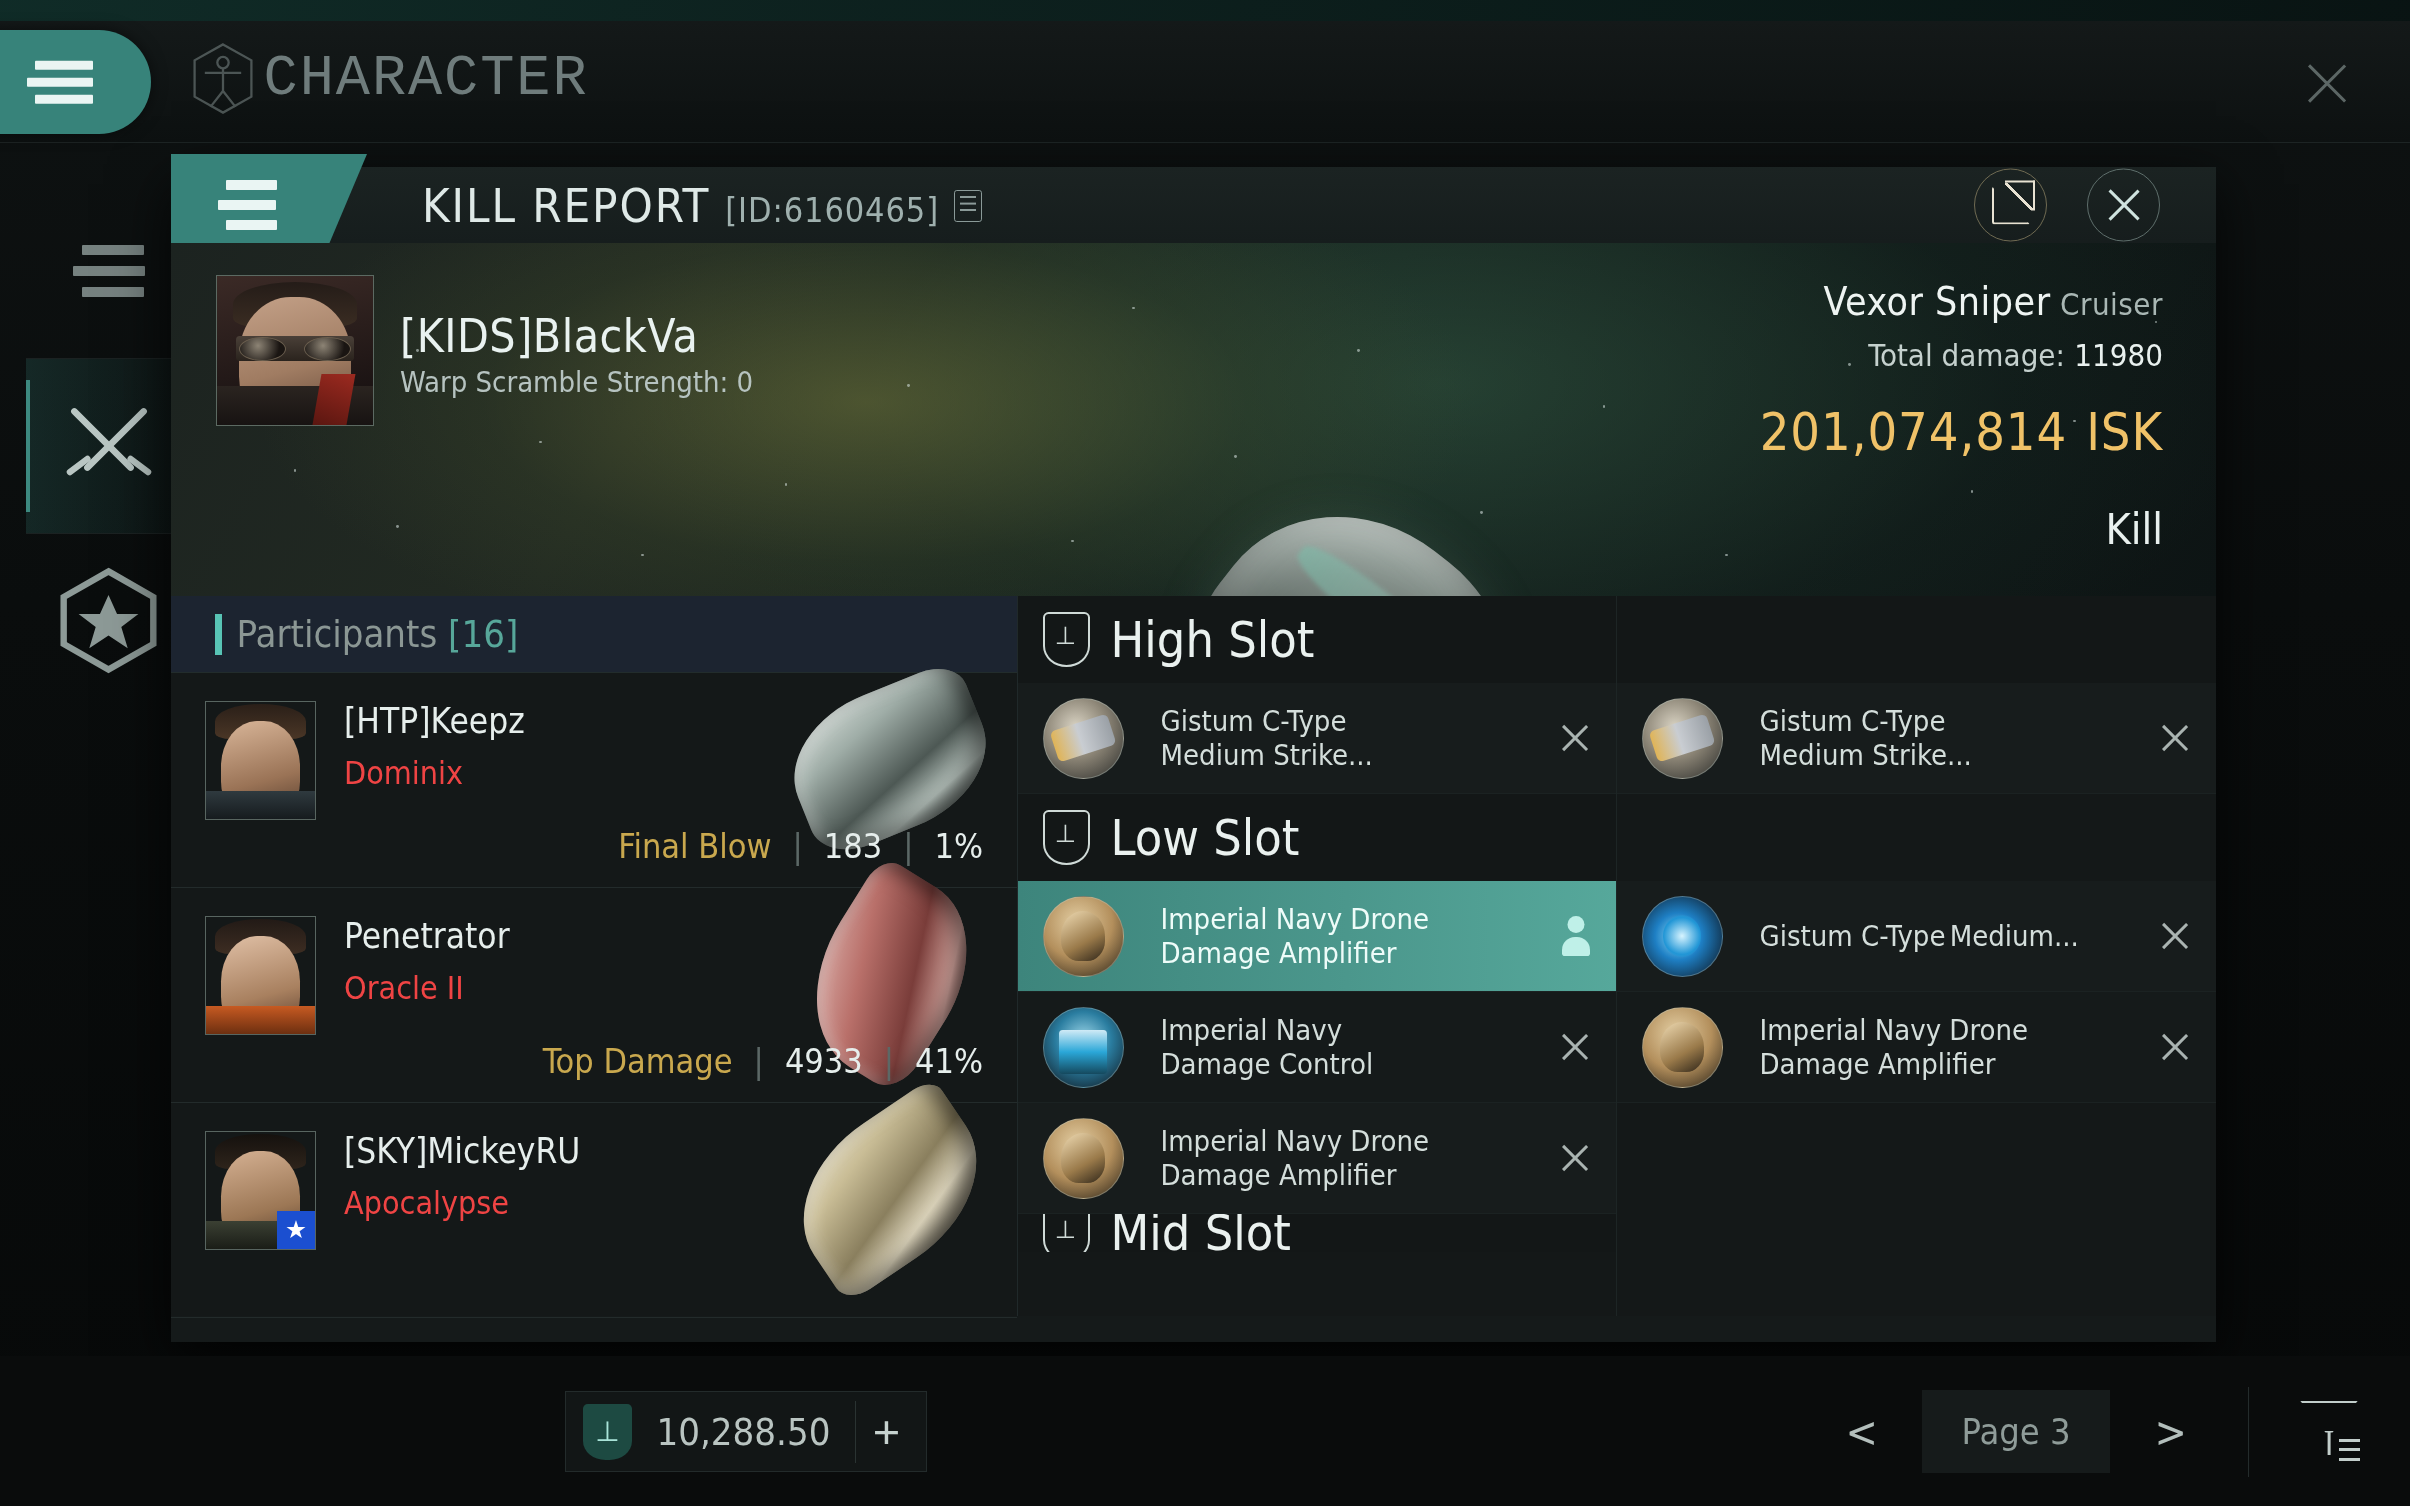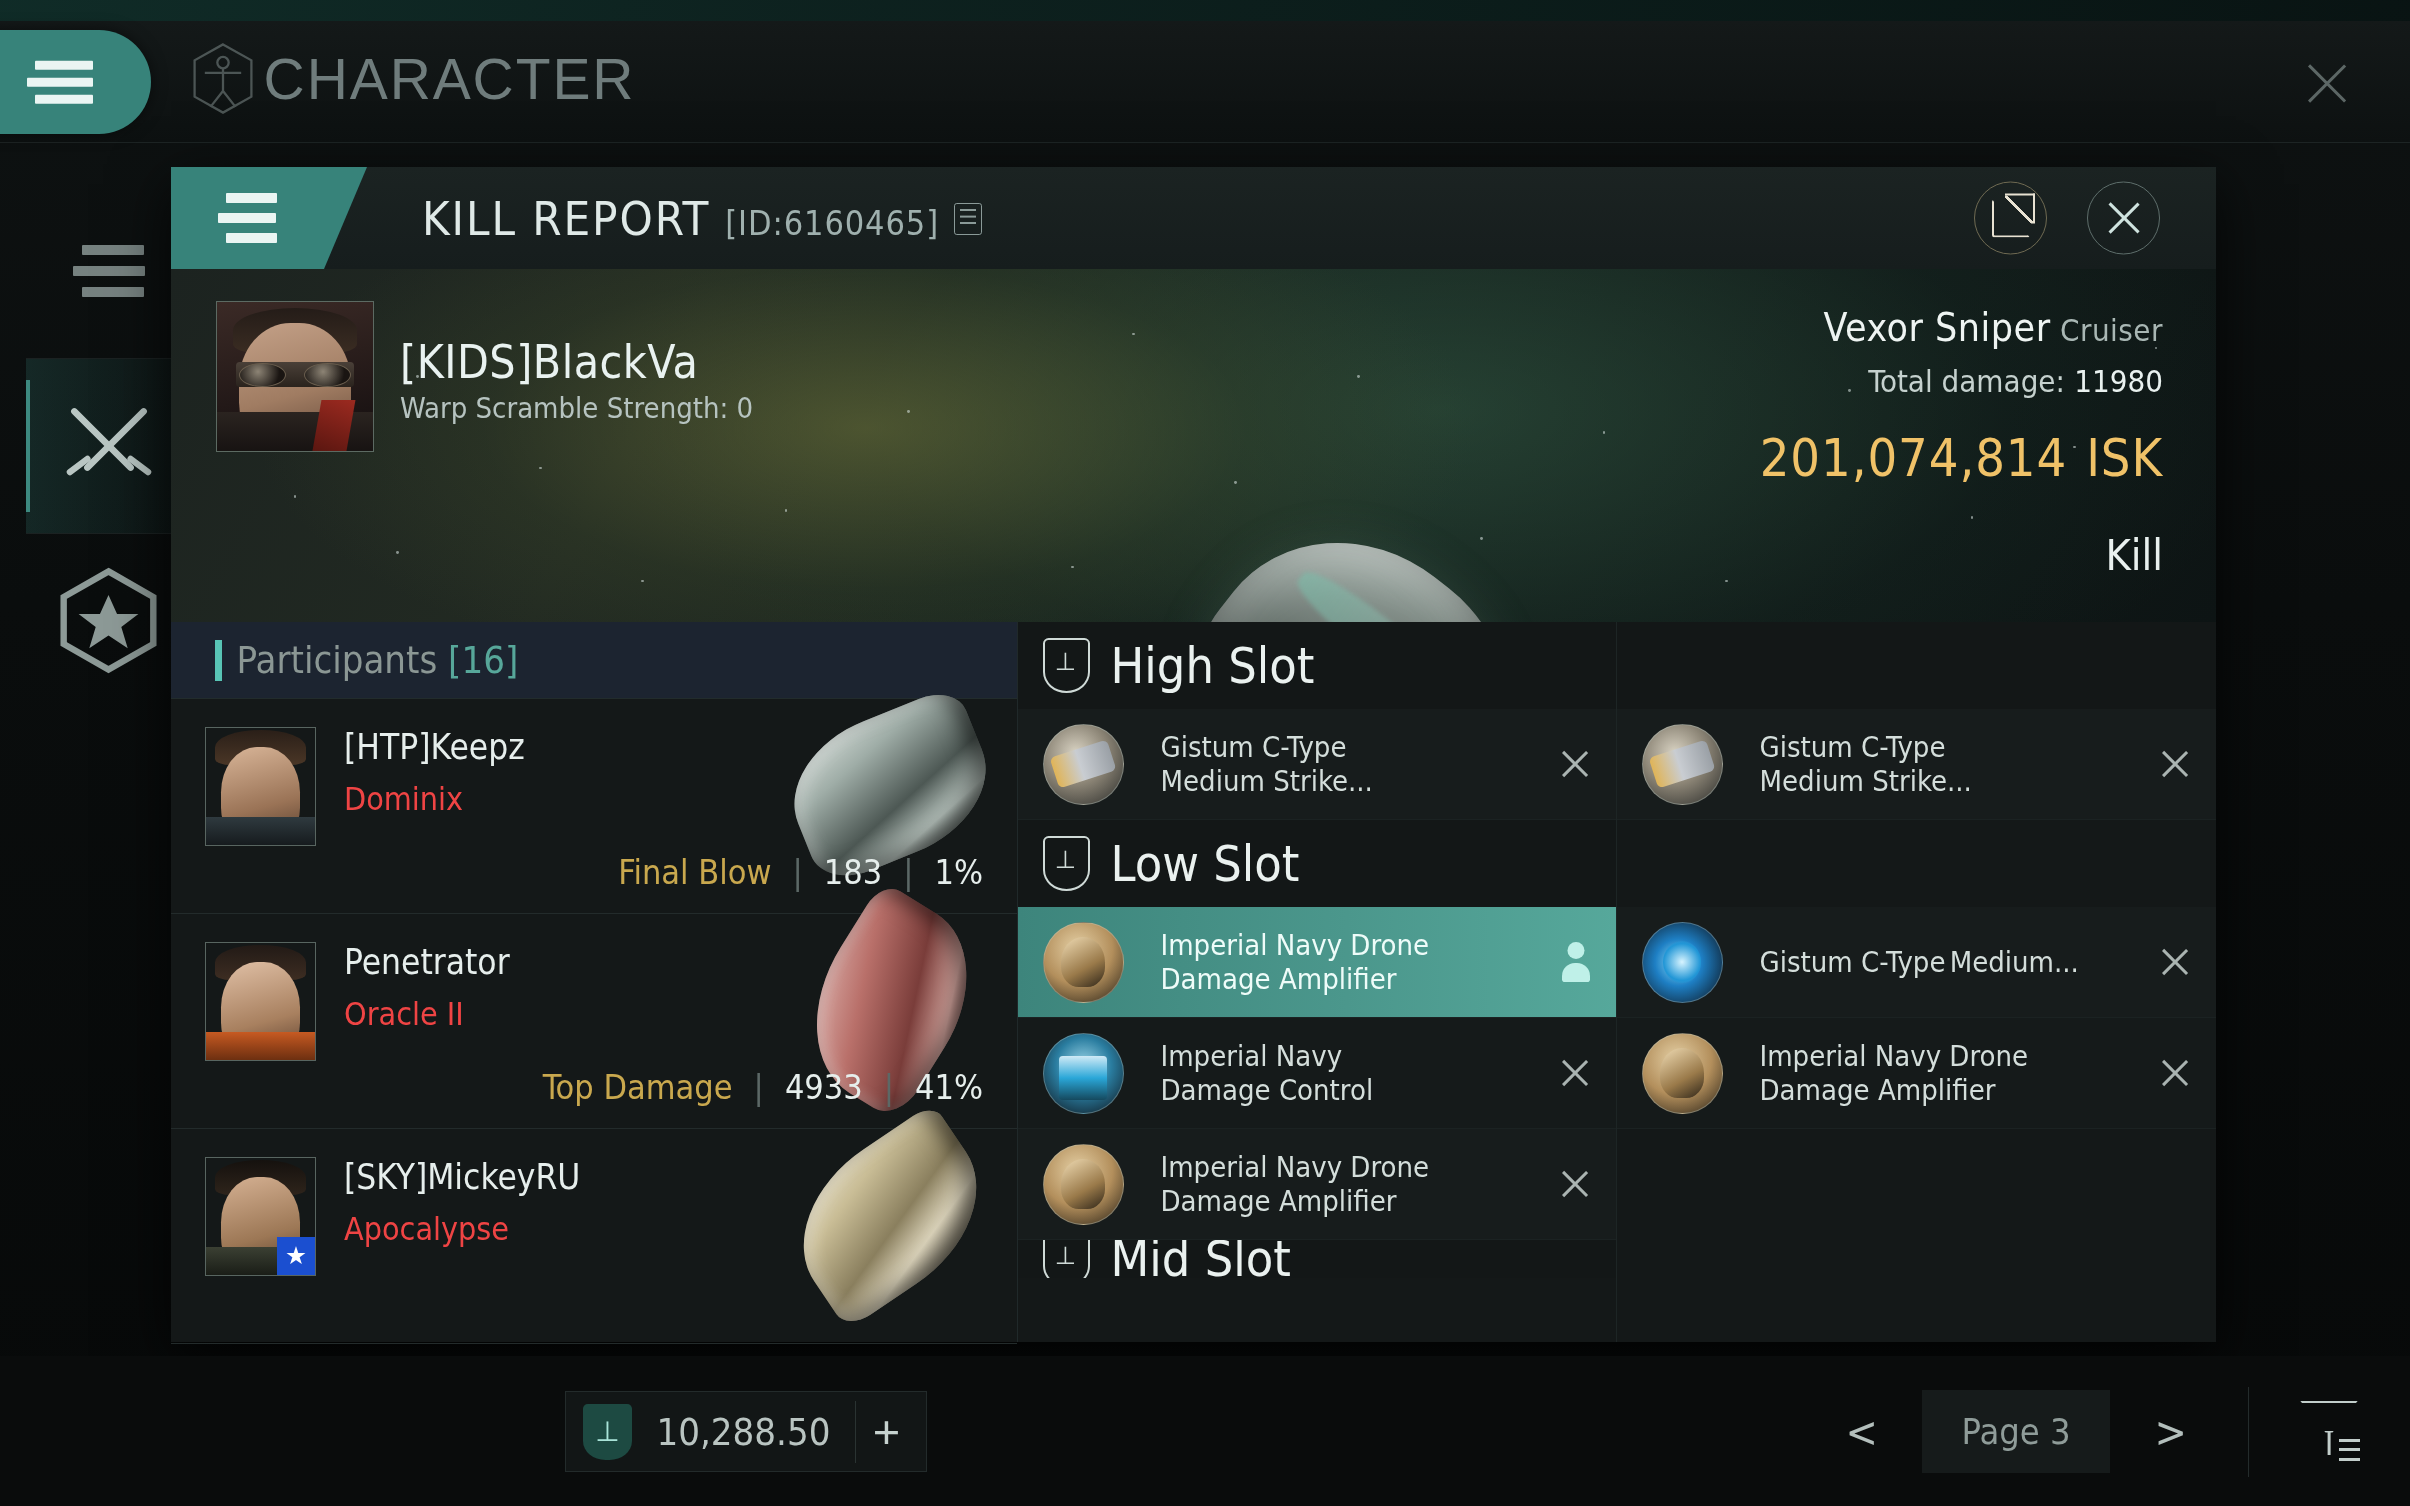--- a/index.html
+++ b/index.html
@@ -19,21 +19,21 @@
       background:#37837a; border-radius:0 56px 56px 0; box-shadow:0 0 15px rgba(0,0,0,.5);}
   .bg-menu-pill .bars { position:absolute; left:55px; top:50%; transform:translateY(-50%);
       display:flex; flex-direction:column; gap:8.5px; }
   .bg-menu-pill .bars i { display:block; height:8.5px; background:#eaf5f3; border-radius:0.9px; }
   .bg-menu-pill .bars i:nth-child(1){ width:58px; margin-left:7.5px;}
   .bg-menu-pill .bars i:nth-child(2){ width:66px;}
   .bg-menu-pill .bars i:nth-child(3){ width:58px; margin-left:7.5px;}
   .bg-title { position:absolute; left:188px; top:41px; display:flex; align-items:center; gap:5.6px; }
   .bg-title .vit { width:70px; height:75px; opacity:.55; }
   .bg-title .txt { font-size:57px; letter-spacing:1.9px; color:#6f7c7c; font-weight:400;
-      font-family:Liberation Sans, sans-serif; }
+      font-family:Liberation Mono, monospace; }
   .bg-close { position:absolute; right:55px; top:55px; width:58px; height:58px; opacity:.45; }
   .bg-close::before,.bg-close::after{ content:""; position:absolute; left:50%; top:6%; width:2.8px; height:88%;
       background:#b9cbc8; transform-origin:center; }
   .bg-close::before{ transform:translateX(-50%) rotate(45deg);}
   .bg-close::after{ transform:translateX(-50%) rotate(-45deg);}
 
   
   .rail { position:absolute; left:26px; top:184px; width:165px; height:527px; }
   .rail-item { position:relative; width:165px; height:174px; display:flex; align-items:center; justify-content:center; }
   .rail-item.sel { background:linear-gradient(90deg,rgba(55,131,122,.22),rgba(55,131,122,.05)); }
@@ -42,21 +42,21 @@
   .rail-burger { display:flex; flex-direction:column; gap:10.4px; opacity:.75;}
   .rail-burger i{ display:block; height:10.4px; background:#9aa8a6; border-radius:0.9px;}
   .rail-burger i:nth-child(1){ width:62px; margin-left:9.4px;}
   .rail-burger i:nth-child(2){ width:72px;}
   .rail-burger i:nth-child(3){ width:62px; margin-left:9.4px;}
 
   
   .modal { position:absolute; left:171px; top:167px; width:2045px; height:1175px;
       background:#151a1a; box-shadow:0 17px 56px rgba(0,0,0,.75); }
 
-  .modal-head { position:relative; height:102px; display:flex; align-items:center;
+  .modal-head { position:relative; height:76px; display:flex; align-items:center;
       background:linear-gradient(180deg,#1b2322 0%,#161d1d 100%); }
   .mh-tab { position:relative; width:153px; height:102px; background:#37837a;
       display:flex; align-items:center; justify-content:center; }
   .mh-tab::after{ content:""; position:absolute; right:-43px; top:0; width:43px; height:102px;
       background:#37837a; clip-path:polygon(0 0,100% 0,0 100%); }
   .mh-tab .bars{ display:flex; flex-direction:column; gap:9.4px; position:relative; z-index:2;}
   .mh-tab .bars i{ display:block; height:10.4px; background:#eaf5f3; border-radius:0.9px;}
   .mh-tab .bars i:nth-child(1){ width:51px; margin-left:7.5px;}
   .mh-tab .bars i:nth-child(2){ width:58px;}
   .mh-tab .bars i:nth-child(3){ width:51px; margin-left:7.5px;}

